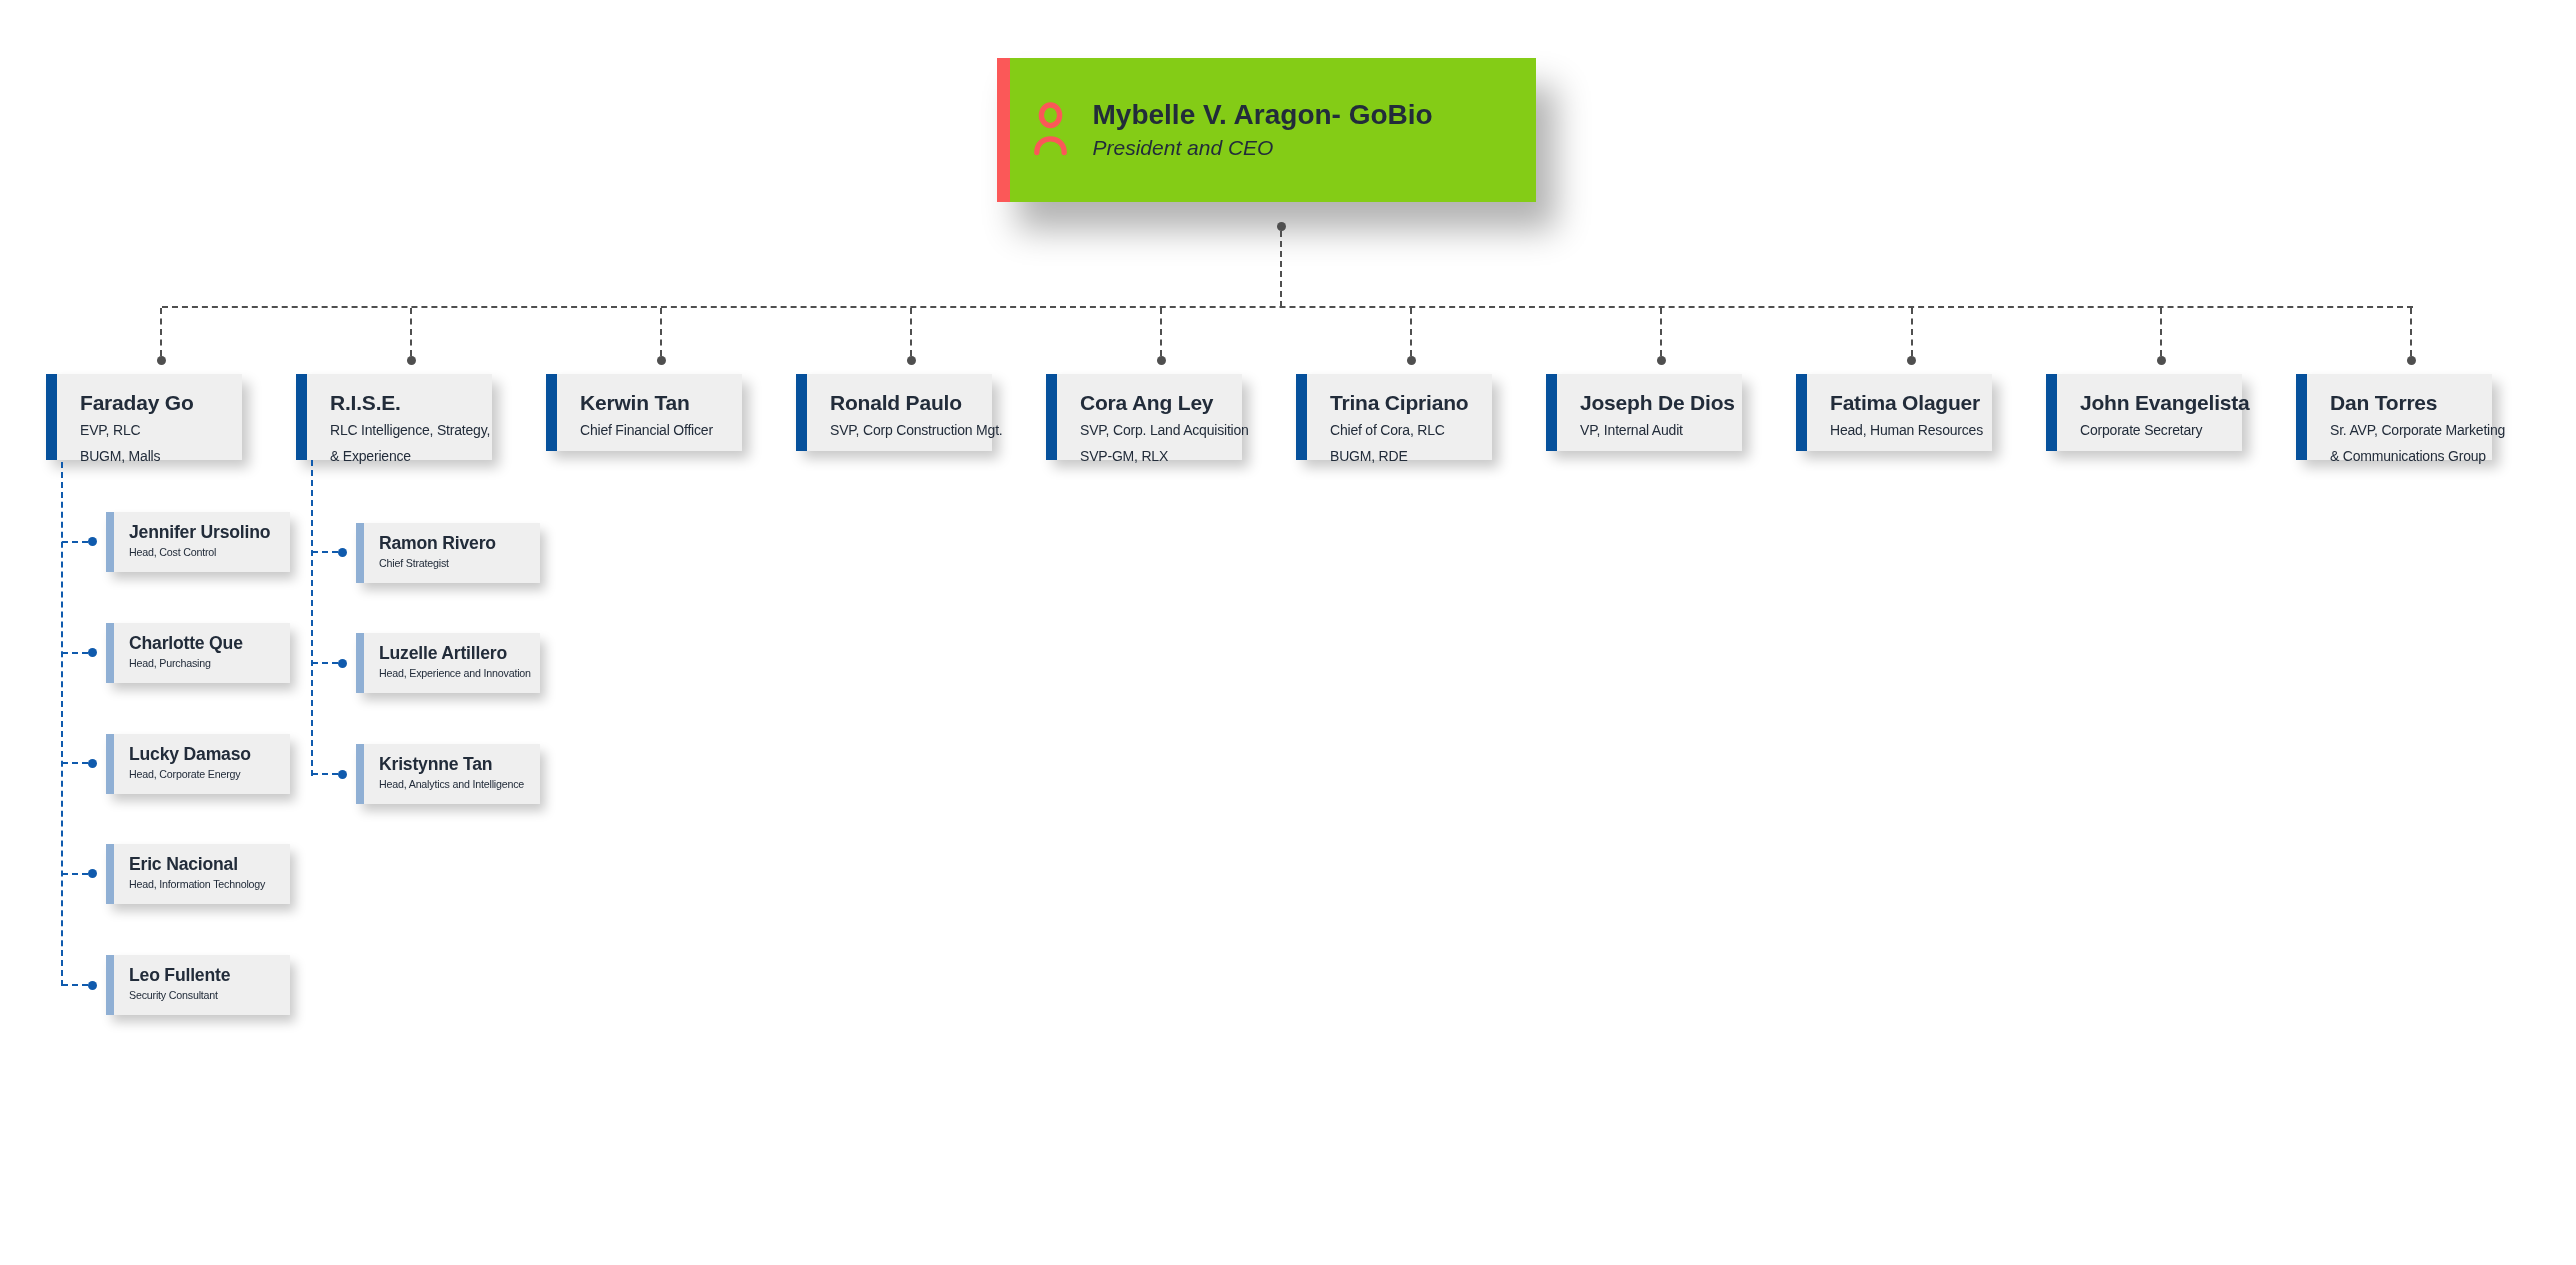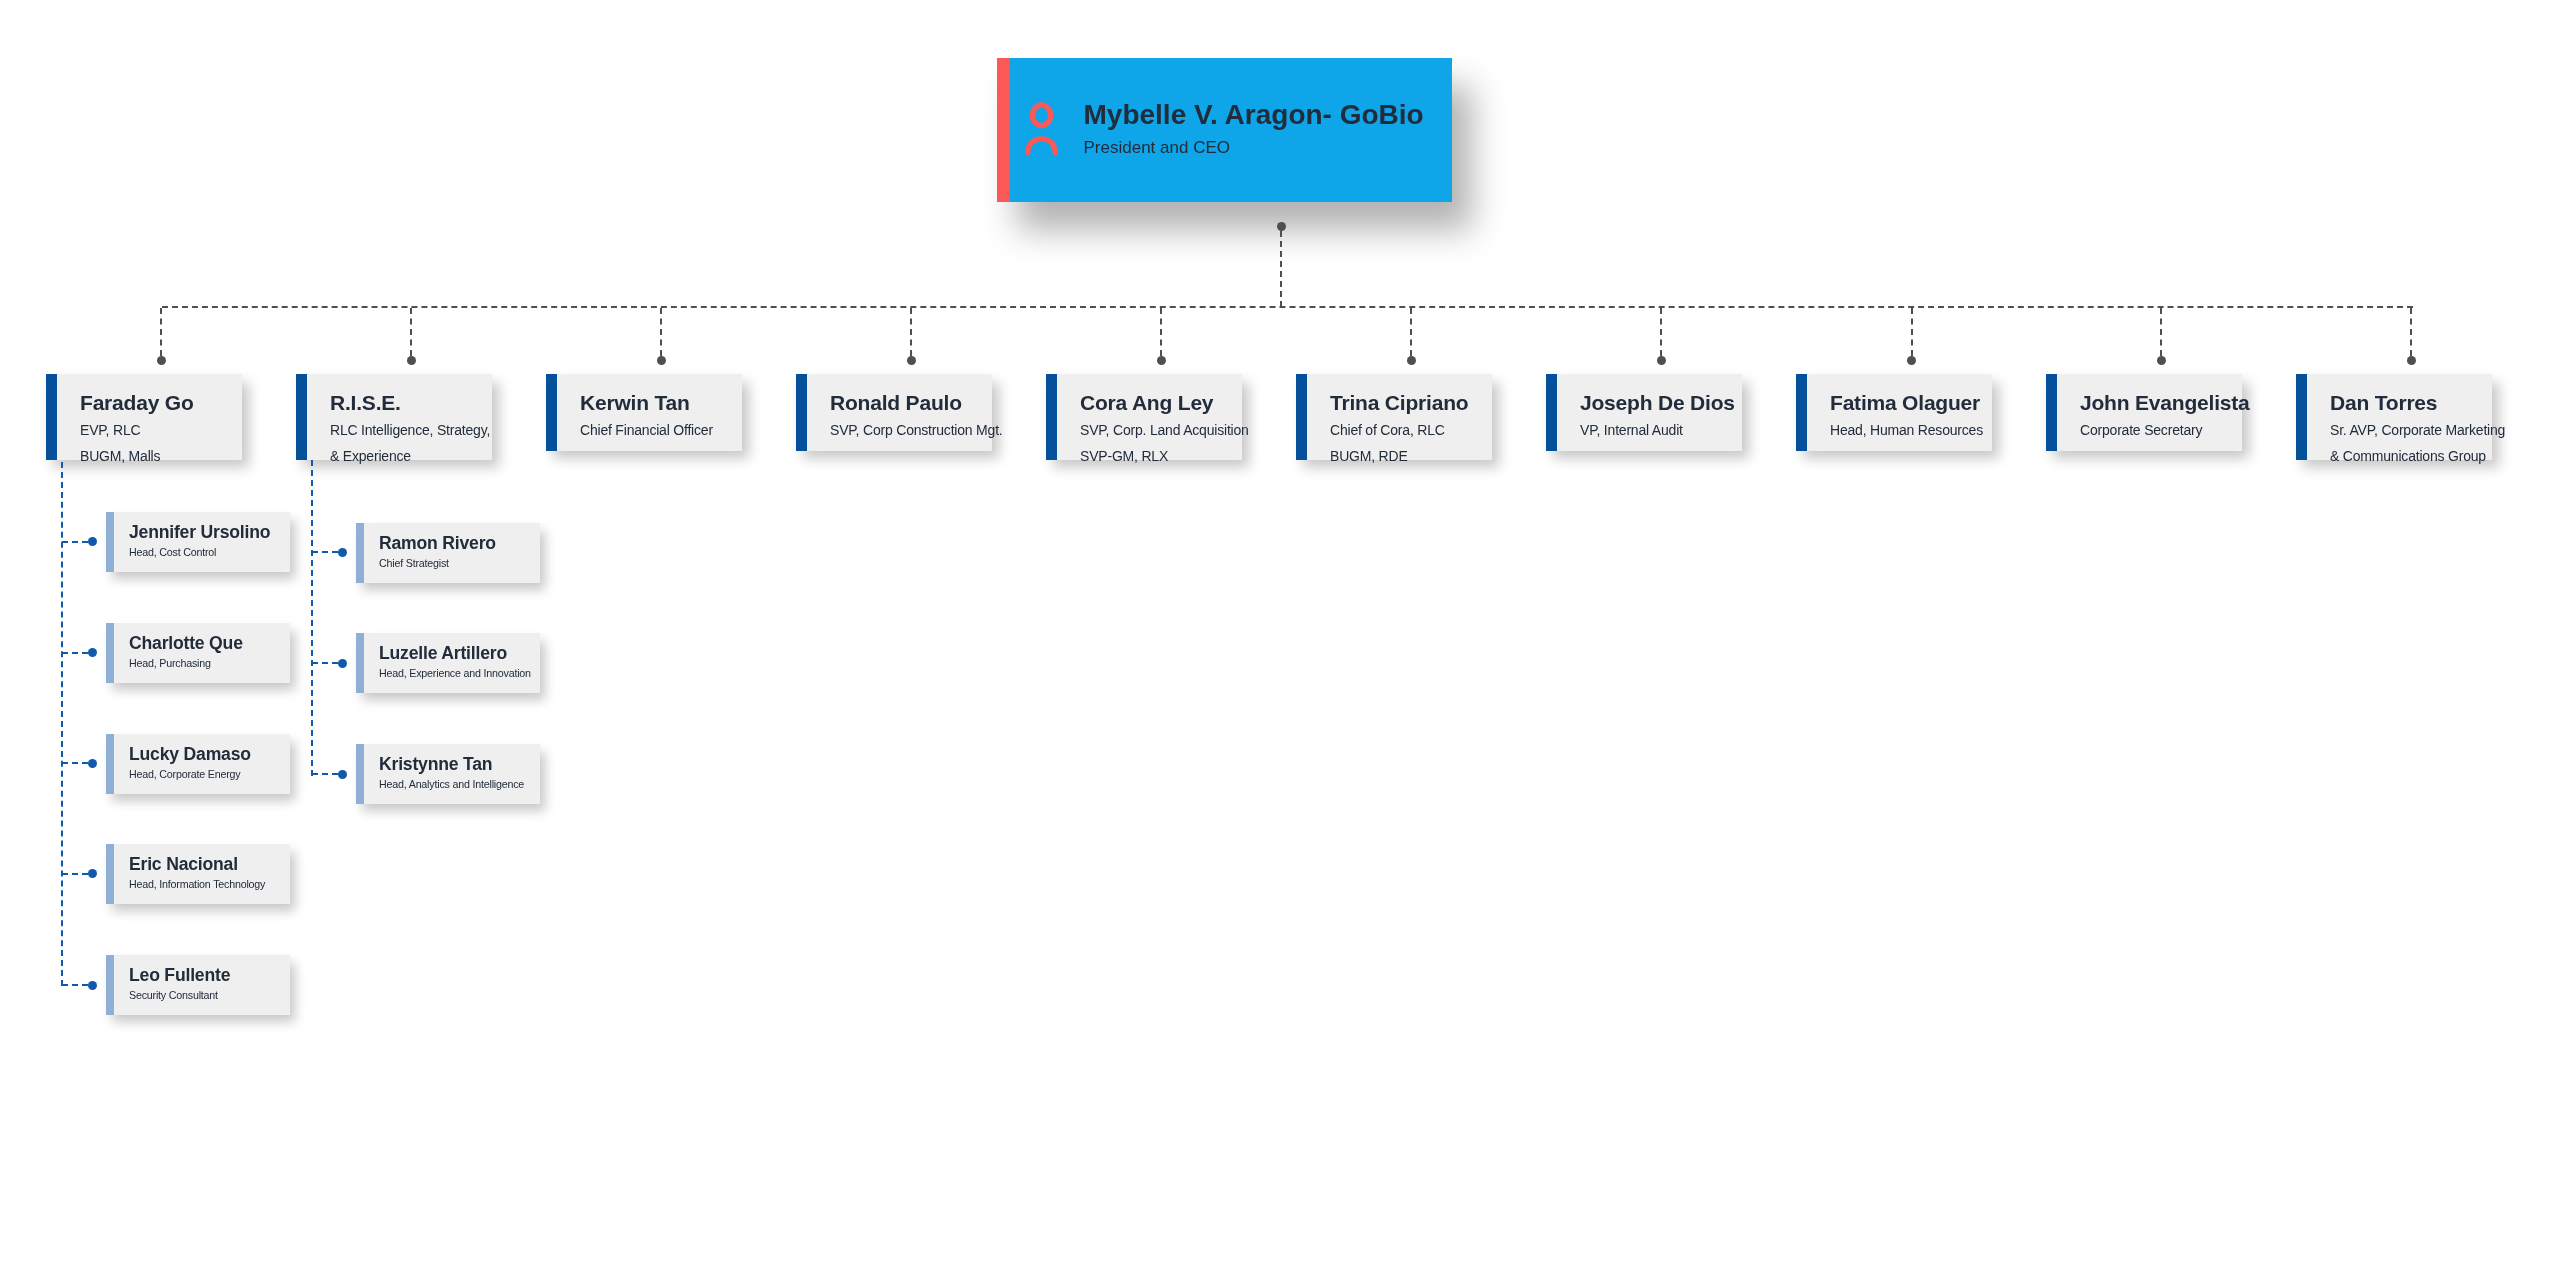--- a/index.html
+++ b/index.html
@@ -14,26 +14,26 @@
   .l2.tall{height:86px;}
   .l2.short{height:77px;}
   .l2 .nm{font-size:21px;font-weight:bold;line-height:23px;white-space:nowrap;letter-spacing:-0.2px;}
   .l2 .rl{font-size:14px;line-height:17.6px;margin-top:8.4px;white-space:nowrap;letter-spacing:-0.2px;}
   .l2 .rl:nth-of-type(1){margin-top:3.1px;}
   .l3{width:184px;height:60px;padding:10px 4.6px 0 23px;box-shadow:6.1px 7.7px 10.7px rgba(0,0,0,.22);}
   .l3 .bar{width:8.4px;background:var(--bar-light-blue,#8FAFD4);}
   .l3 .nm{font-size:17.6px;font-weight:bold;line-height:20px;white-space:nowrap;letter-spacing:-0.2px;}
   .l3 .rl{font-size:10.7px;line-height:14px;margin-top:3.1px;white-space:nowrap;letter-spacing:-0.2px;}
   
-  .ceo{left:997px;top:58px;width:455px;height:144px;background:#0ea5e9;
-       box-shadow:20px 28px 32px rgba(0,0,0,.30);display:flex;align-items:center;padding-left:27px;}
+  .ceo{left:997px;top:58px;width:539px;height:144px;background:#84cc16;
+       box-shadow:20px 28px 32px rgba(0,0,0,.30);display:flex;align-items:center;padding-left:36px;}
   .ceo .bar{width:13px;background:var(--accent-red,#FB5858);}
   .person-icon{flex:0 0 auto;margin-right:24.5px;}
   .ceo-nm{font-size:28px;font-weight:bold;line-height:32px;white-space:nowrap;}
-  .ceo-rl{font-size:17px;line-height:24.5px;margin-top:4.6px;white-space:nowrap;}
+  .ceo-rl{font-size:21px;line-height:24.5px;margin-top:4.6px;white-space:nowrap;font-style:italic;}
   
   .vgray{position:absolute;width:0;border-left:2.3px dashed var(--connector-gray,#4F4F4F);}
   .hgray{position:absolute;height:0;border-top:2.3px dashed var(--connector-gray,#4F4F4F);}
   .vblue{position:absolute;width:0;border-left:2.3px dashed var(--connector-blue,#0F5AAD);}
   .hblue{position:absolute;height:0;border-top:2.3px dashed var(--connector-blue,#0F5AAD);}
   .dot{position:absolute;width:9.2px;height:9.2px;border-radius:50%;}
   .dot.g{background:var(--connector-gray,#4F4F4F);}
   .dot.b{background:var(--connector-blue,#0F5AAD);}
 </style>
 </head>

